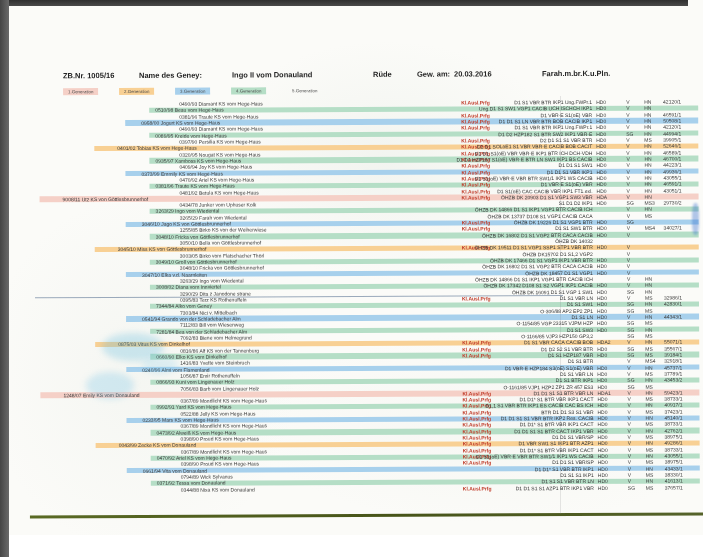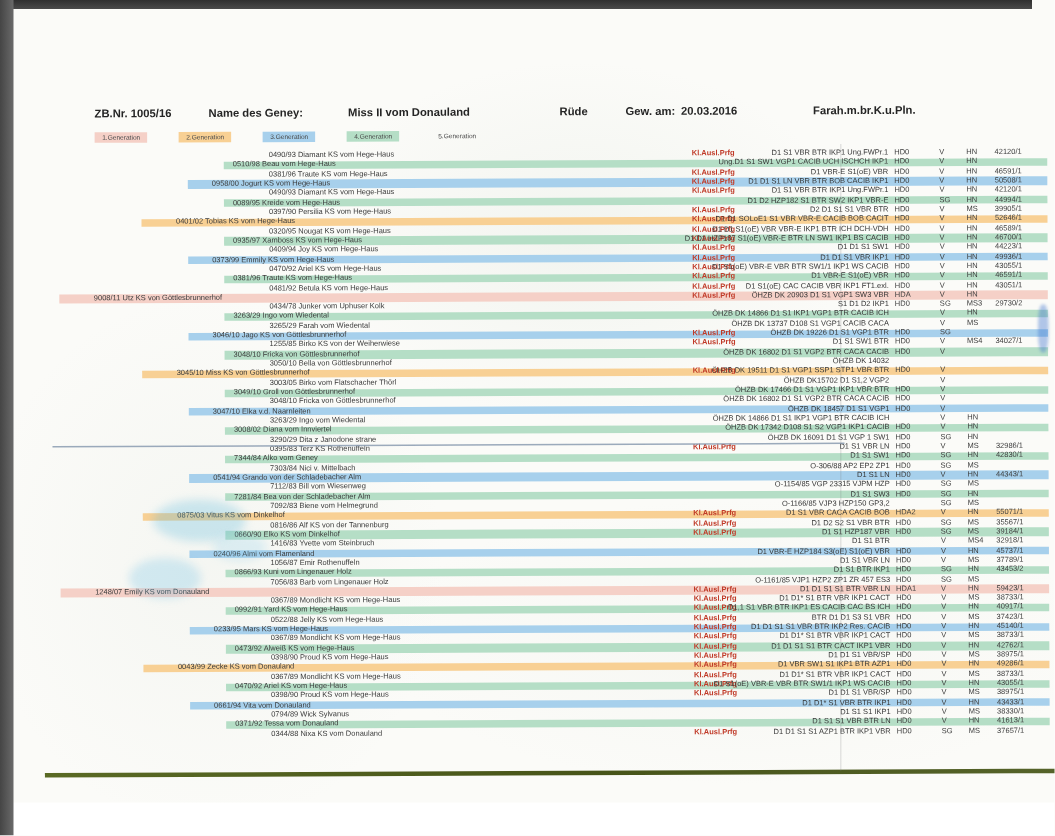--- a/index.html
+++ b/index.html
@@ -63,21 +63,21 @@
 </style>
 </head>
 <body>
 
 <div class="scan">
   <div class="content">
 
     <div class="hdr">
       <span class="h-zb">ZB.Nr. 1005/16</span>
       <span class="h-namelabel">Name des Geney:</span>
-      <span class="h-dogname">Miss II vom Donauland</span>
+      <span class="h-dogname">Ingo II vom Donauland</span>
       <span class="h-sex">Rüde</span>
       <span class="h-bornlabel">Gew. am:</span>
       <span class="h-borndate">20.03.2016</span>
       <span class="h-breed">Farah.m.br.K.u.Pln.</span>
     </div>
 
     <div class="legend">
       <span class="chip chip1">1.Generation</span>
       <span class="chip chip2">2.Generation</span>
       <span class="chip chip3">3.Generation</span>

